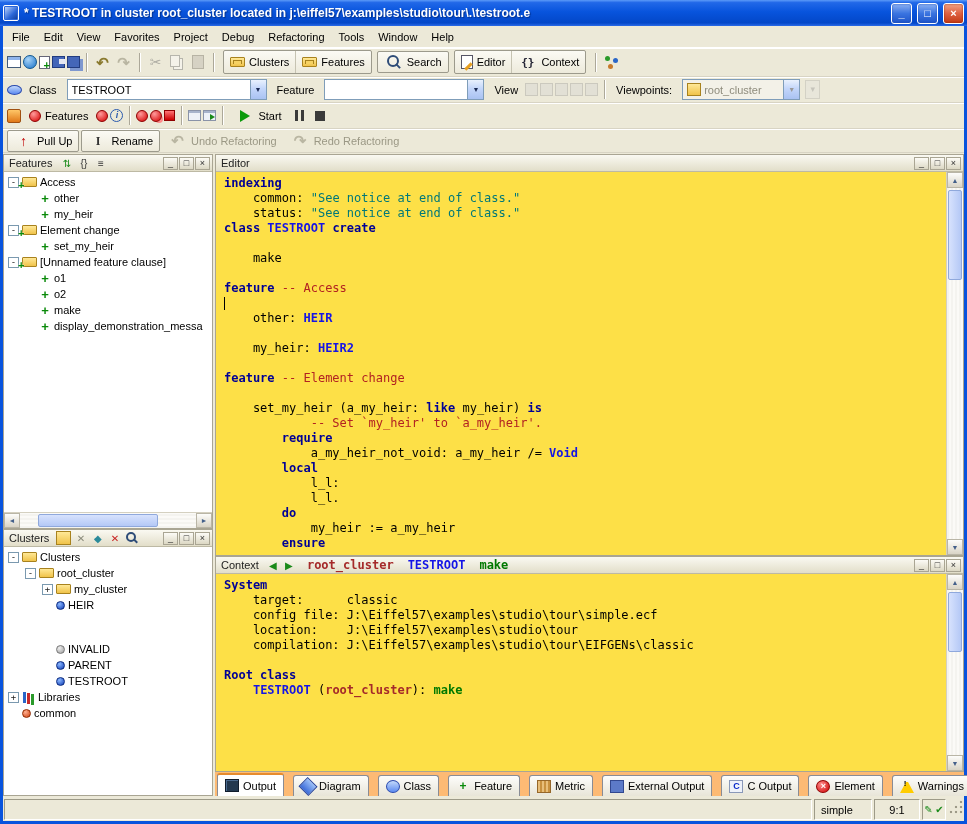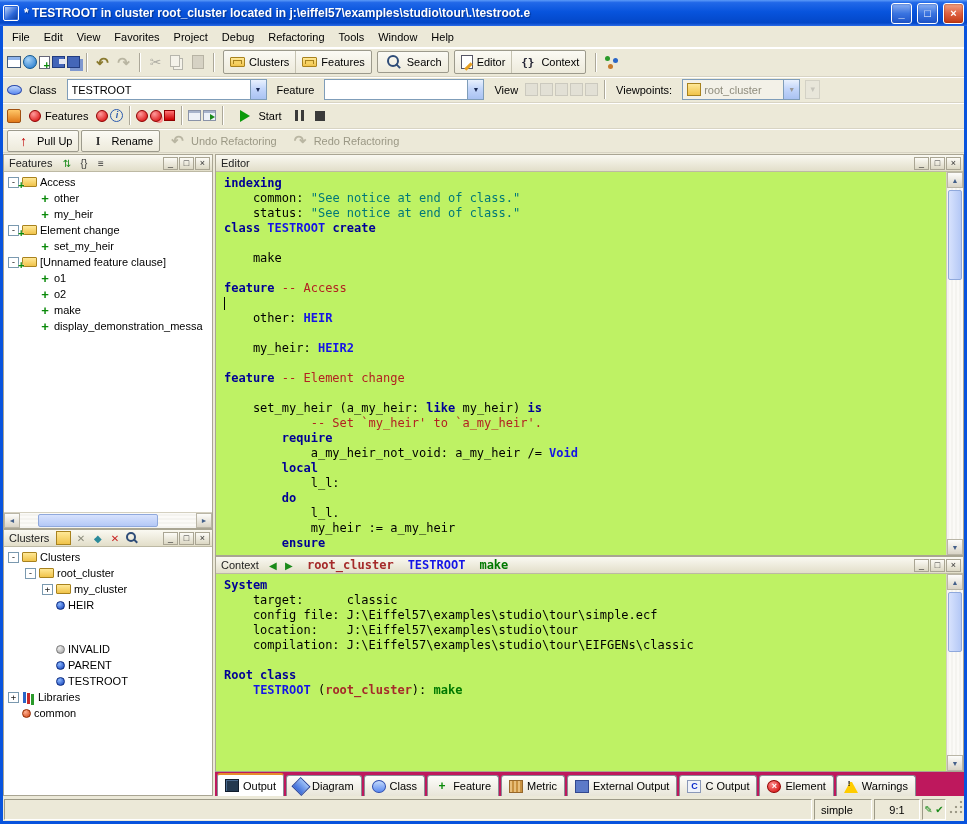--- a/index.html
+++ b/index.html
@@ -119,42 +119,42 @@
 .vscroll{width:17px;flex:none;display:flex;flex-direction:column;border-left:1px solid #D4D0C0;background:#F2F1EC}
 .sbtn{flex:none;width:100%;height:16px;border:1px solid #B9B5A6;background:linear-gradient(#FDFDFB,#D9D4C6);
   color:#44608A;font-size:7px;display:flex;align-items:center;justify-content:center}
 .hscroll .sbtn{width:16px;height:100%}
 .strack{flex:1;position:relative;background:repeating-linear-gradient(90deg,#F4F3EF 0 2px,#FBFAF7 2px 4px)}
 .hscroll .strack{background:repeating-linear-gradient(0deg,#F4F3EF 0 2px,#FBFAF7 2px 4px)}
 .sthumb{position:absolute;border-radius:2px;border:1px solid #8FA8DC;background:linear-gradient(90deg,#D7E2FD,#B4C8F6)}
 .vscroll .sthumb{left:1px;right:1px;top:2px;height:90px}
 .hscroll .sthumb{top:1px;bottom:1px;left:18px;width:120px;background:linear-gradient(#D7E2FD,#B4C8F6)}
 
-.code-area{flex:1;background:#bef264;overflow:hidden;padding:4px 0 0 8px;
+.code-area{flex:1;background:#fde047;overflow:hidden;padding:4px 0 0 8px;
   font-family:"DejaVu Sans Mono",monospace;font-size:12px;line-height:15px}
 .code-line{white-space:pre;height:15px}
 .tok-k{color:#000096;font-weight:bold}
 .tok-p{color:#000}
 .tok-s{color:#007878}
 .tok-c{color:#B22222}
 .tok-l{color:#1414E6;font-weight:bold}
 .tok-u{color:#A52A2A;font-weight:bold}
 .tok-f{color:#007800;font-weight:bold}
 .caret{display:inline-block;width:1px;height:13px;background:#000;vertical-align:middle}
 .editor-body,.context-body{flex:1;display:flex;min-height:0}
 .editor-panel{height:402px;flex:none}
 .context-panel{flex:1;min-height:0}
 .features-panel{height:375px;flex:none}
 .clusters-panel{flex:1;min-height:0}
 
 .ctx-nav{display:flex;align-items:center;gap:2px;margin-left:4px}
 .ctx-arrow{font-size:10px;width:14px;text-align:center}
 .breadcrumb{display:flex;gap:14px;margin-left:8px;font-family:"DejaVu Sans Mono",monospace;font-size:12px;font-weight:bold}
 
-.bottomtabs{height:24px;flex:none;display:flex;align-items:flex-end;gap:2px;padding:2px 2px 0 2px;background:#be185d}
+.bottomtabs{height:24px;flex:none;display:flex;align-items:flex-end;gap:9px;padding:2px 2px 0 2px;background:#fdba74}
 .btab{display:inline-flex;align-items:center;gap:4px;height:21px;padding:0 7px;border:1px solid #898C95;border-bottom:none;
   border-radius:3px 3px 0 0;background:linear-gradient(#FDFDFB,#E8E5D8);white-space:nowrap}
 .btab.active{background:#FFFFFF;height:23px;border-top:2px solid #E68B2C;font-weight:normal}
 .ticon.sm{width:14px;height:13px;font-size:9px}
 .i-output{width:12px;height:10px;background:#23384F;border:1px solid #101C2C;box-shadow:inset 1px 1px 0 #4A6A8F}
 .i-diagram-tab{width:8px;height:8px;background:linear-gradient(#9CC0F8,#3A6AD8);border:1px solid #23409A;transform:rotate(45deg)}
 .i-class-tab{width:13px;height:9px;border-radius:50%;border:1px solid #2A4AAE;background:linear-gradient(#C4DAFB,#5C8AF0)}
 .i-feature-tab::before{content:"+";color:#0A8A0A;font-weight:bold;font-size:12px}
 .i-metric-tab{width:13px;height:8px;border:1px solid #96672A;background:repeating-linear-gradient(90deg,#E8BE7A 0 2px,#C89140 2px 4px)}
 .i-ext-output{width:11px;height:10px;background:#5C7AC8;border:1px solid #32488F}
@@ -486,22 +486,22 @@
               <div class="code-line"><span class="tok-p">    my_heir: </span><span class="tok-l">HEIR2</span></div>
               <div class="code-line">&nbsp;</div>
               <div class="code-line"><span class="tok-k">feature </span><span class="tok-c">-- Element change</span></div>
               <div class="code-line">&nbsp;</div>
               <div class="code-line"><span class="tok-p">    set_my_heir (a_my_heir: </span><span class="tok-k">like</span><span class="tok-p"> my_heir) </span><span class="tok-k">is</span></div>
               <div class="code-line"><span class="tok-c">            -- Set `my_heir' to `a_my_heir'.</span></div>
               <div class="code-line"><span class="tok-k">        require</span></div>
               <div class="code-line"><span class="tok-p">            a_my_heir_not_void: a_my_heir /= </span><span class="tok-l">Void</span></div>
               <div class="code-line"><span class="tok-k">        local</span></div>
               <div class="code-line"><span class="tok-p">            l_l:</span></div>
+              <div class="code-line"><span class="tok-p">            l_l.</span></div>
               <div class="code-line"><span class="tok-k">        do</span></div>
-              <div class="code-line"><span class="tok-p">            l_l.</span></div>
               <div class="code-line"><span class="tok-p">            my_heir := a_my_heir</span></div>
               <div class="code-line"><span class="tok-k">        ensure</span></div>
             </div>
           <div class="vscroll">
             <span class="sbtn">▲</span>
             <span class="strack">
                 <span class="sthumb"></span>
               </span>
             <span class="sbtn">▼</span>
           </div>

